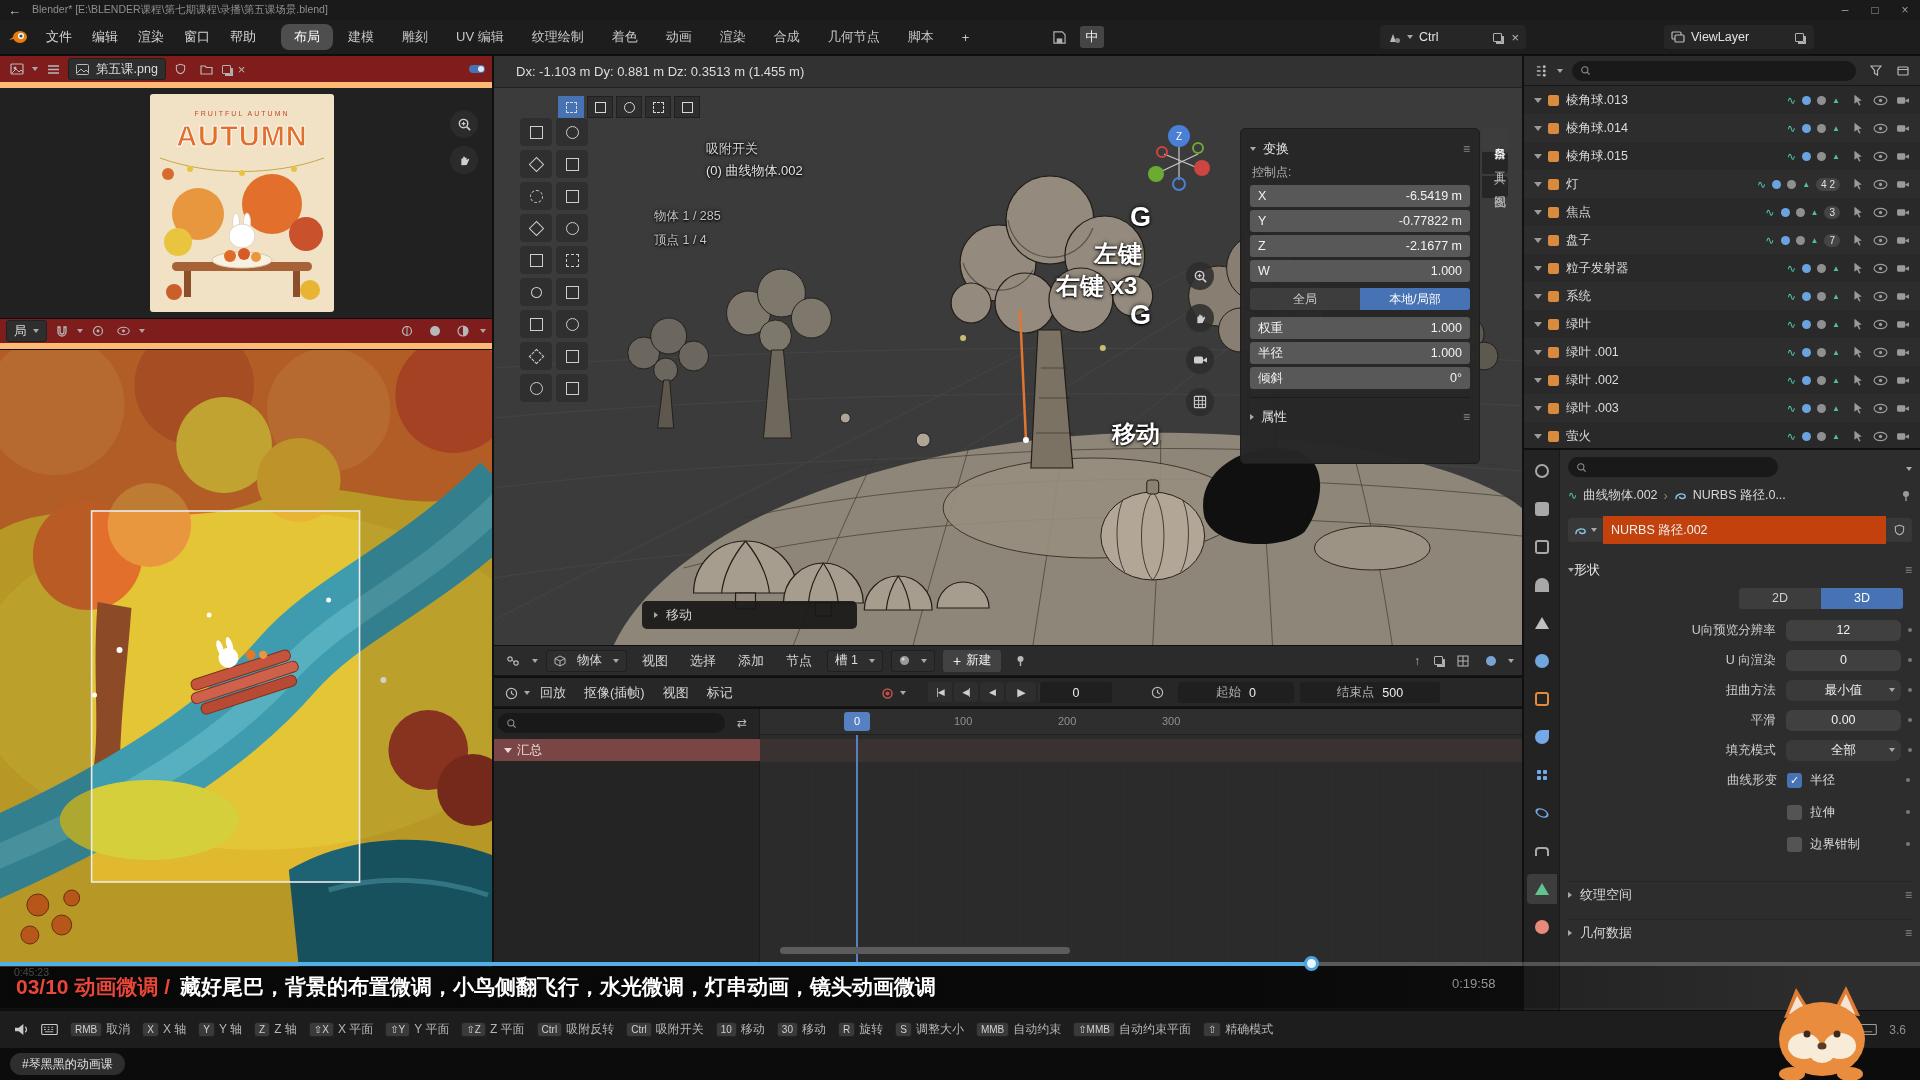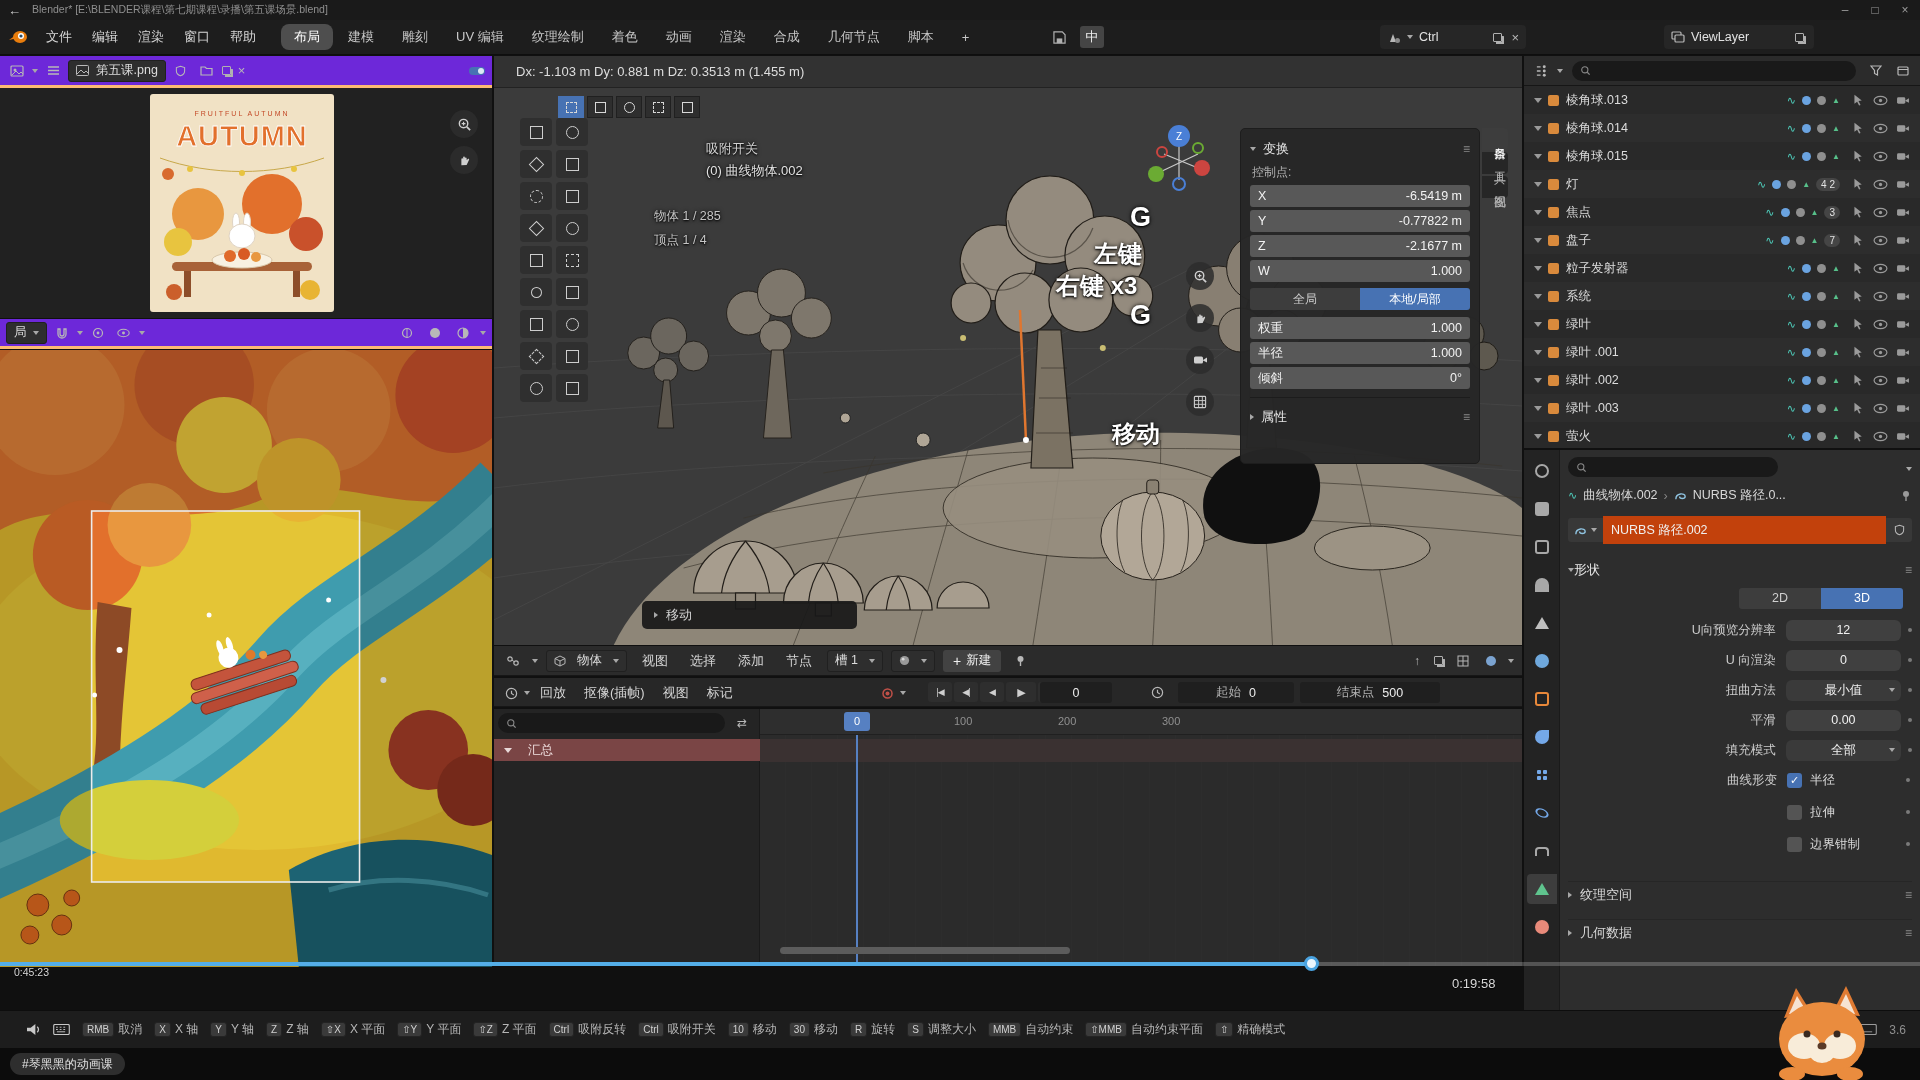--- a/index.html
+++ b/index.html
@@ -23,21 +23,21 @@
 .ws-tab{padding:4px 13px;margin:0 1px;border-radius:8px;color:#c8c8c8;font-size:13px;white-space:nowrap}
 .ws-tab.active{background:#4e4e4e;color:#fff}
 .ime-chip{display:inline-block;min-width:24px;height:22px;line-height:22px;text-align:center;background:#454545;border-radius:3px;color:#eee;font-size:13px;margin-left:6px}
 .widget{height:24px;background:#262626;border-radius:4px;display:flex;align-items:center;padding:0 7px;gap:6px;font-size:12.5px;color:#e2e2e2}
 .chev{width:0;height:0;border-left:3.5px solid transparent;border-right:3.5px solid transparent;border-top:4.5px solid #a8a8a8;display:inline-block}
 .chev-r{width:0;height:0;border-top:3.5px solid transparent;border-bottom:3.5px solid transparent;border-left:4.5px solid #a8a8a8;display:inline-block}
 .ibx{display:inline-flex;align-items:center;justify-content:center;width:22px;height:22px;color:#b8b8b8;font-size:12px;border-radius:3px}
 .copy-ic{width:9px;height:9px;border:1.2px solid #b0b0b0;border-radius:1px;box-shadow:2.5px 2.5px 0 -0.5px #b0b0b0;margin-right:3px}
 .x-ic{color:#b8b8b8;font-size:13px}
 
-.ehdr{background:#6d28d9;border-bottom:3px solid #fdba74;display:flex;align-items:center;padding:0 6px;gap:4px}
+.ehdr{background:#7f1d1d;border-bottom:6px solid #fdba74;display:flex;align-items:center;padding:0 6px;gap:4px}
 .grip{margin-left:auto;color:#8a8a8a;font-size:12px}
 
 .ie-canvas{left:0;top:88px;width:492px;height:230px;background:#212121;overflow:hidden}
 .navbtn{width:28px;height:28px;border-radius:50%;background:rgba(45,45,45,.85);display:flex;align-items:center;justify-content:center}
 
 .rv-canvas{left:0;top:350px;width:492px;height:617px;overflow:hidden;background:#2a2a2a}
 
 .vp{left:494px;top:56px;width:1028px;height:589px;background:#3b3b3b;overflow:hidden}
 .vp-header{left:0;top:0;width:100%;height:32px;background:#323232;border-bottom:1px solid #222;display:flex;align-items:center;padding-left:22px;color:#dedede;font-size:13px}
 .modebtn{width:26px;height:22px;background:#2e2e2e;border:1px solid #202020;display:flex;align-items:center;justify-content:center}
@@ -74,21 +74,21 @@
 .newbtn{height:22px;background:#424242;border-radius:3px;display:flex;align-items:center;gap:5px;padding:0 10px;font-size:12.5px;color:#eee}
 .tl-menu{left:494px;top:678px;width:1028px;height:29px;background:#272727;border-bottom:1px solid #161616}
 .transport{display:flex;gap:2px}
 .tp{width:24px;height:20px;display:flex;align-items:center;justify-content:center;color:#cfcfcf;font-size:9px;background:#2e2e2e;border-radius:3px;letter-spacing:-1px}
 .tp.play{width:30px;font-size:11px}
 .numf{height:21px;background:#1f1f1f;border-radius:3px;display:flex;align-items:center;justify-content:center;gap:8px;color:#ececec;font-size:12.5px;padding:0 8px}
 .numf .lbl{color:#b2b2b2}
 .tl-body{left:494px;top:709px;width:1028px;height:257px;background:#2b2b2b}
 .tl-left{position:absolute;left:0;top:0;width:266px;height:100%;background:#242424;border-right:1px solid #1a1a1a}
 .searchf{height:20px;background:#191919;border-radius:10px;display:flex;align-items:center;gap:6px;padding:0 8px;color:#9a9a9a}
-.tl-channel{position:absolute;left:0;top:30px;width:266px;height:22px;background:#7a4545;display:flex;align-items:center;gap:16px;padding-left:10px;color:#f2e2e2;font-size:12.5px}
+.tl-channel{position:absolute;left:0;top:30px;width:266px;height:22px;background:#7a4545;display:flex;align-items:center;gap:5px;padding-left:10px;color:#f2e2e2;font-size:12.5px}
 .tri-w{width:0;height:0;border-left:4px solid transparent;border-right:4px solid transparent;border-top:5px solid #e8d8d8}
 .tl-ruler{position:absolute;left:266px;top:0;right:0;height:26px;background:#2e2e2e;border-bottom:1px solid #202020}
 .ruler-num{position:absolute;top:6px;font-size:11px;color:#909090}
 .tl-ruler span.ruler-num:nth-of-type(1){left:92px}
 .tl-ruler span.ruler-num:nth-of-type(2){left:194px}
 .tl-ruler span.ruler-num:nth-of-type(3){left:298px}
 .tl-ruler span.ruler-num:nth-of-type(4){left:402px}
 .ph-chip{position:absolute;left:84px;top:3px;width:26px;height:19px;background:#5680c2;border-radius:3px;color:#fff;font-size:11px;text-align:center;line-height:19px}
 .tl-tracks{position:absolute;left:266px;top:26px;right:0;bottom:0;background:repeating-linear-gradient(90deg,#2b2b2b 0 25px,#2d2d2d 25px 26px)}
 .tl-band{position:absolute;left:0;top:4px;right:0;height:23px;background:#3a3131}
@@ -139,21 +139,21 @@
 .shieldchip{height:24px;width:26px;background:#383838;border-radius:0 3px 3px 0;display:flex;align-items:center;justify-content:center}
 
 .progress-track{left:0;top:962px;width:1920px;height:4px;background:rgba(255,255,255,.22);z-index:50}
 .progress-fill{left:0;top:962px;width:1311px;height:4px;background:#54aee8;z-index:51}
 .knob{left:1304px;top:956px;width:15px;height:15px;border-radius:50%;background:#eaf5fd;border:3px solid #4aa3e0;z-index:52}
 .subs{left:0;top:966px;width:1920px;height:42px;background:linear-gradient(90deg,rgba(5,5,5,.68) 0%,rgba(5,5,5,.68) 62%,rgba(5,5,5,.25) 80%,rgba(5,5,5,0) 95%);z-index:49;display:flex;align-items:center;padding-left:16px;gap:10px}
 .sub-chap{color:#e8473a;font-weight:bold;font-size:21px;white-space:nowrap;text-shadow:0 1px 2px #000}
 .sub-text{color:#fff;font-weight:bold;font-size:21px;white-space:nowrap;text-shadow:0 1px 2px #000}
 .time-s{position:absolute;font-size:10.5px;color:#d8d8d8;text-shadow:0 1px 1px #000}
 
-.statusbar{left:0;top:1010px;width:1920px;height:38px;background:#1d1d1d;border-top:1px solid #0d0d0d;display:flex;align-items:center;padding-left:22px;z-index:40;overflow:hidden}
+.statusbar{left:0;top:1010px;width:1920px;height:38px;background:#1d1d1d;border-top:1px solid #0d0d0d;display:flex;align-items:center;padding-left:10px;z-index:40;overflow:hidden}
 .hint{display:inline-flex;align-items:center;gap:4px;margin-right:12px;color:#b5b5b5;font-size:12px;white-space:nowrap}
 .key{background:#3a3a3a;border:1px solid #232323;border-radius:3px;padding:0 4px;font-size:10px;color:#d0d0d0;height:15px;line-height:14px}
 .version{color:#8f8f8f;font-size:12px}
 .bottombar{left:0;top:1048px;width:1920px;height:32px;background:#0c0c0c;display:flex;align-items:center;padding-left:10px;z-index:40}
 .tagchip{height:22px;background:rgba(255,255,255,.14);border-radius:11px;padding:0 12px;line-height:22px;color:#e2e2e2;font-size:12px}
 .fox{left:1762px;top:983px;width:120px;height:97px;z-index:60}
 .pencil-ic{width:3px;height:14px;background:#b0b0b0;transform:rotate(35deg);border-radius:1px}
 </style>
 </head>
 <body>
@@ -1315,20 +1315,24 @@
             <span>几何数据</span>
             <span class="grip">≡</span>
           </div>
       </div>
     </div>
   </div>
 
   <div class="ab progress-track"></div>
   <div class="ab progress-fill"></div>
   <div class="ab knob"></div>
+  <div class="ab subs">
+    <span class="sub-chap">03/10 动画微调 /</span>
+    <span class="sub-text">藏好尾巴，背景的布置微调，小鸟侧翻飞行，水光微调，灯串动画，镜头动画微调</span>
+  </div>
   <span class="ab time-s" style="left:14px;top:966px">0:45:23</span>
   <span class="ab time-s" style="left:1452px;top:976px;font-size:13px">0:19:58</span>
 
   <div class="ab statusbar">
     <span class="ibx" style="margin-right:6px">
       <svg width="15" height="13" viewBox="0 0 16 14">
           <polygon points="1,5 5,5 10,1 10,13 5,9 1,9" fill="#c8c8c8"></polygon>
           <path d="M12 4 A4 4 0 0 1 12 10" fill="none" stroke="#c8c8c8" stroke-width="1.4"></path>
         </svg>
     </span>

